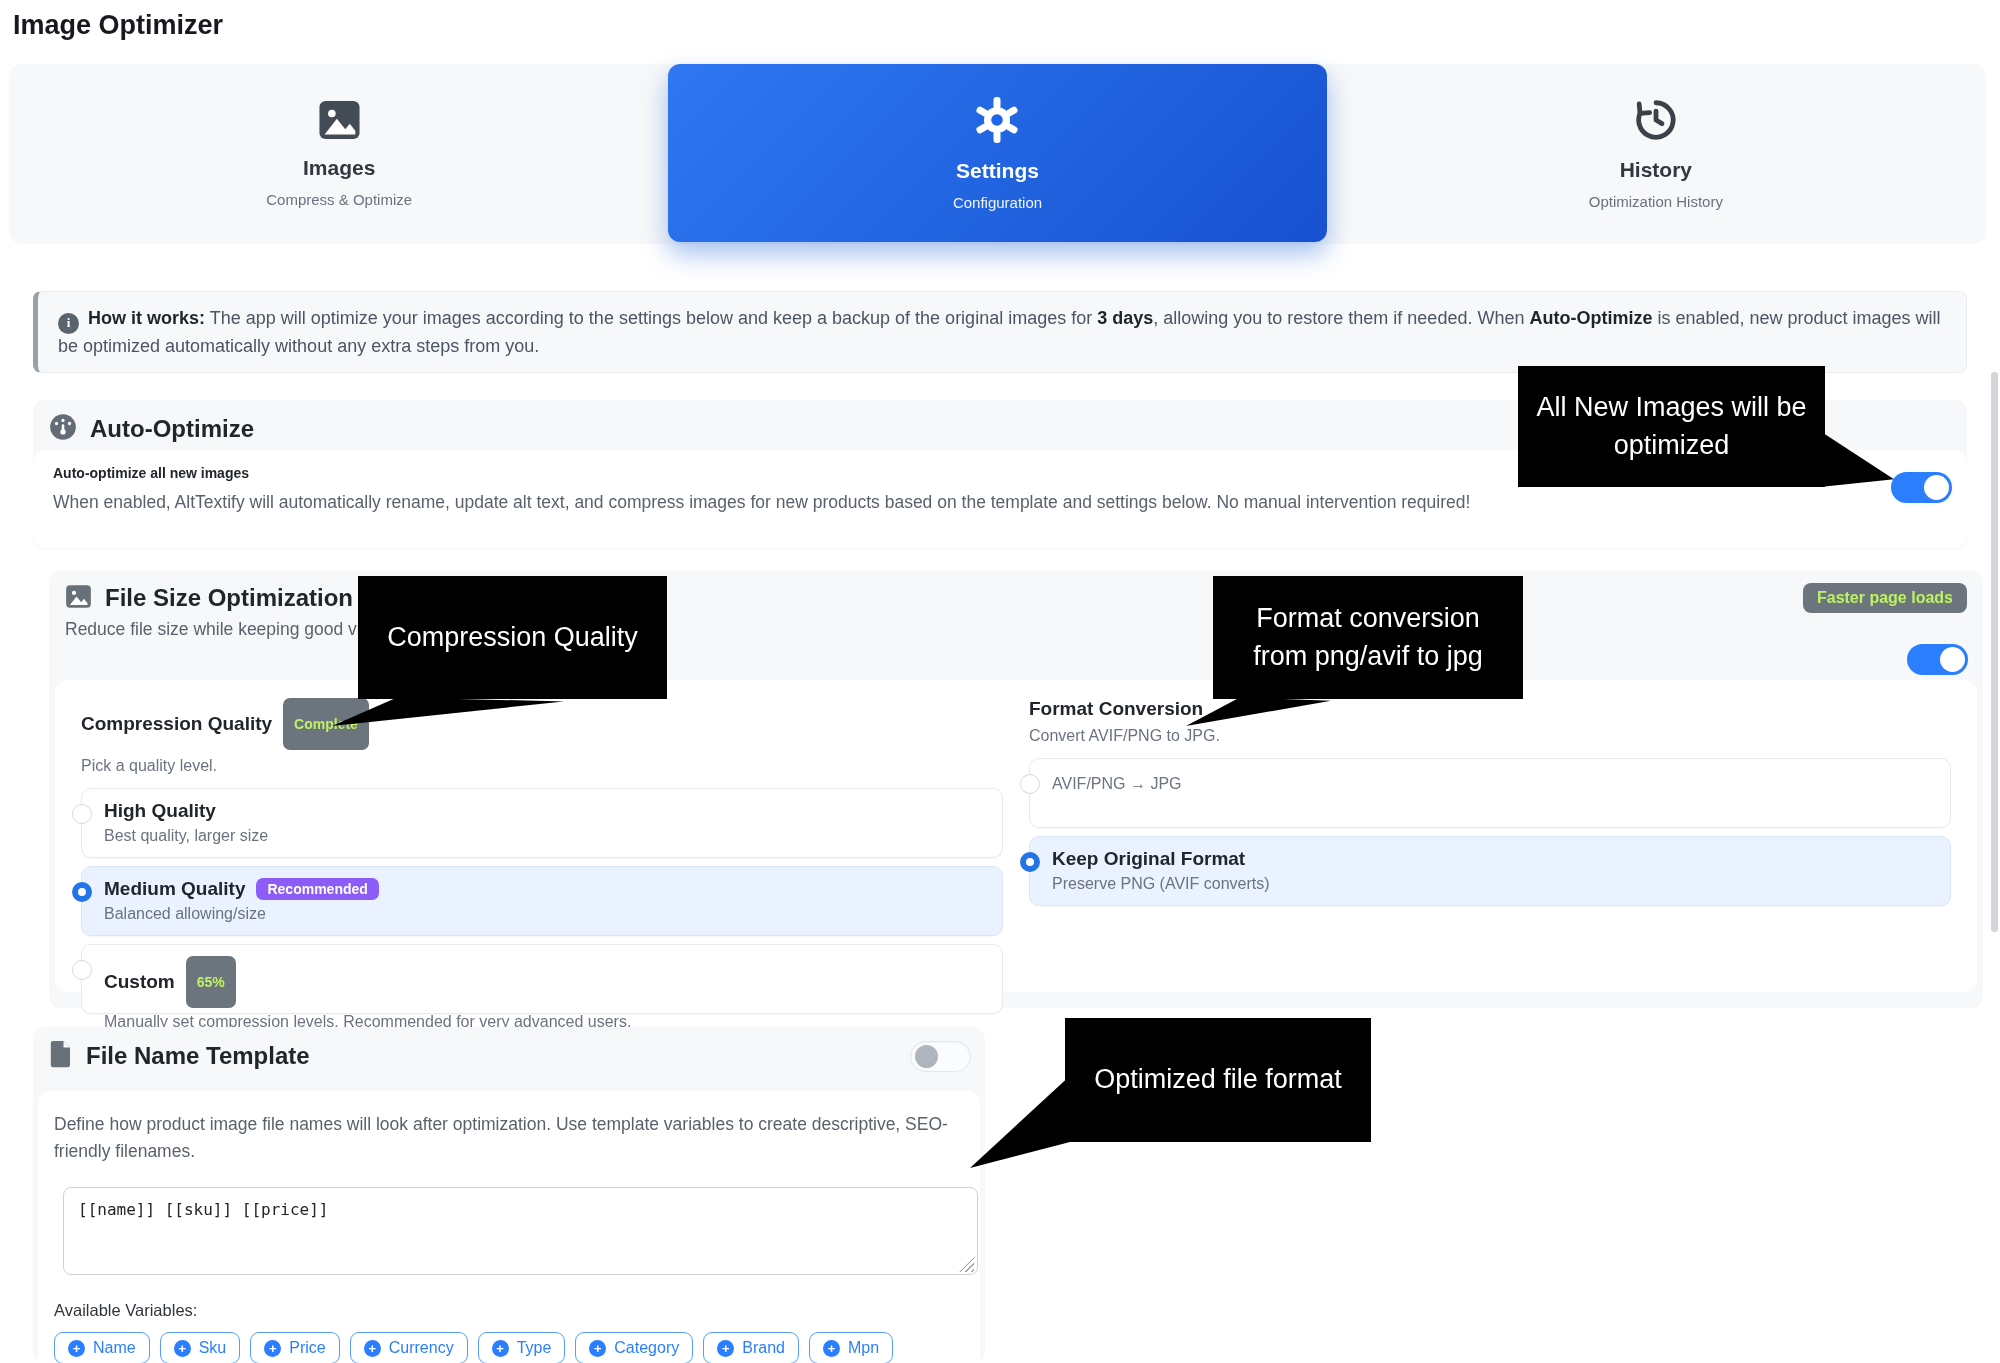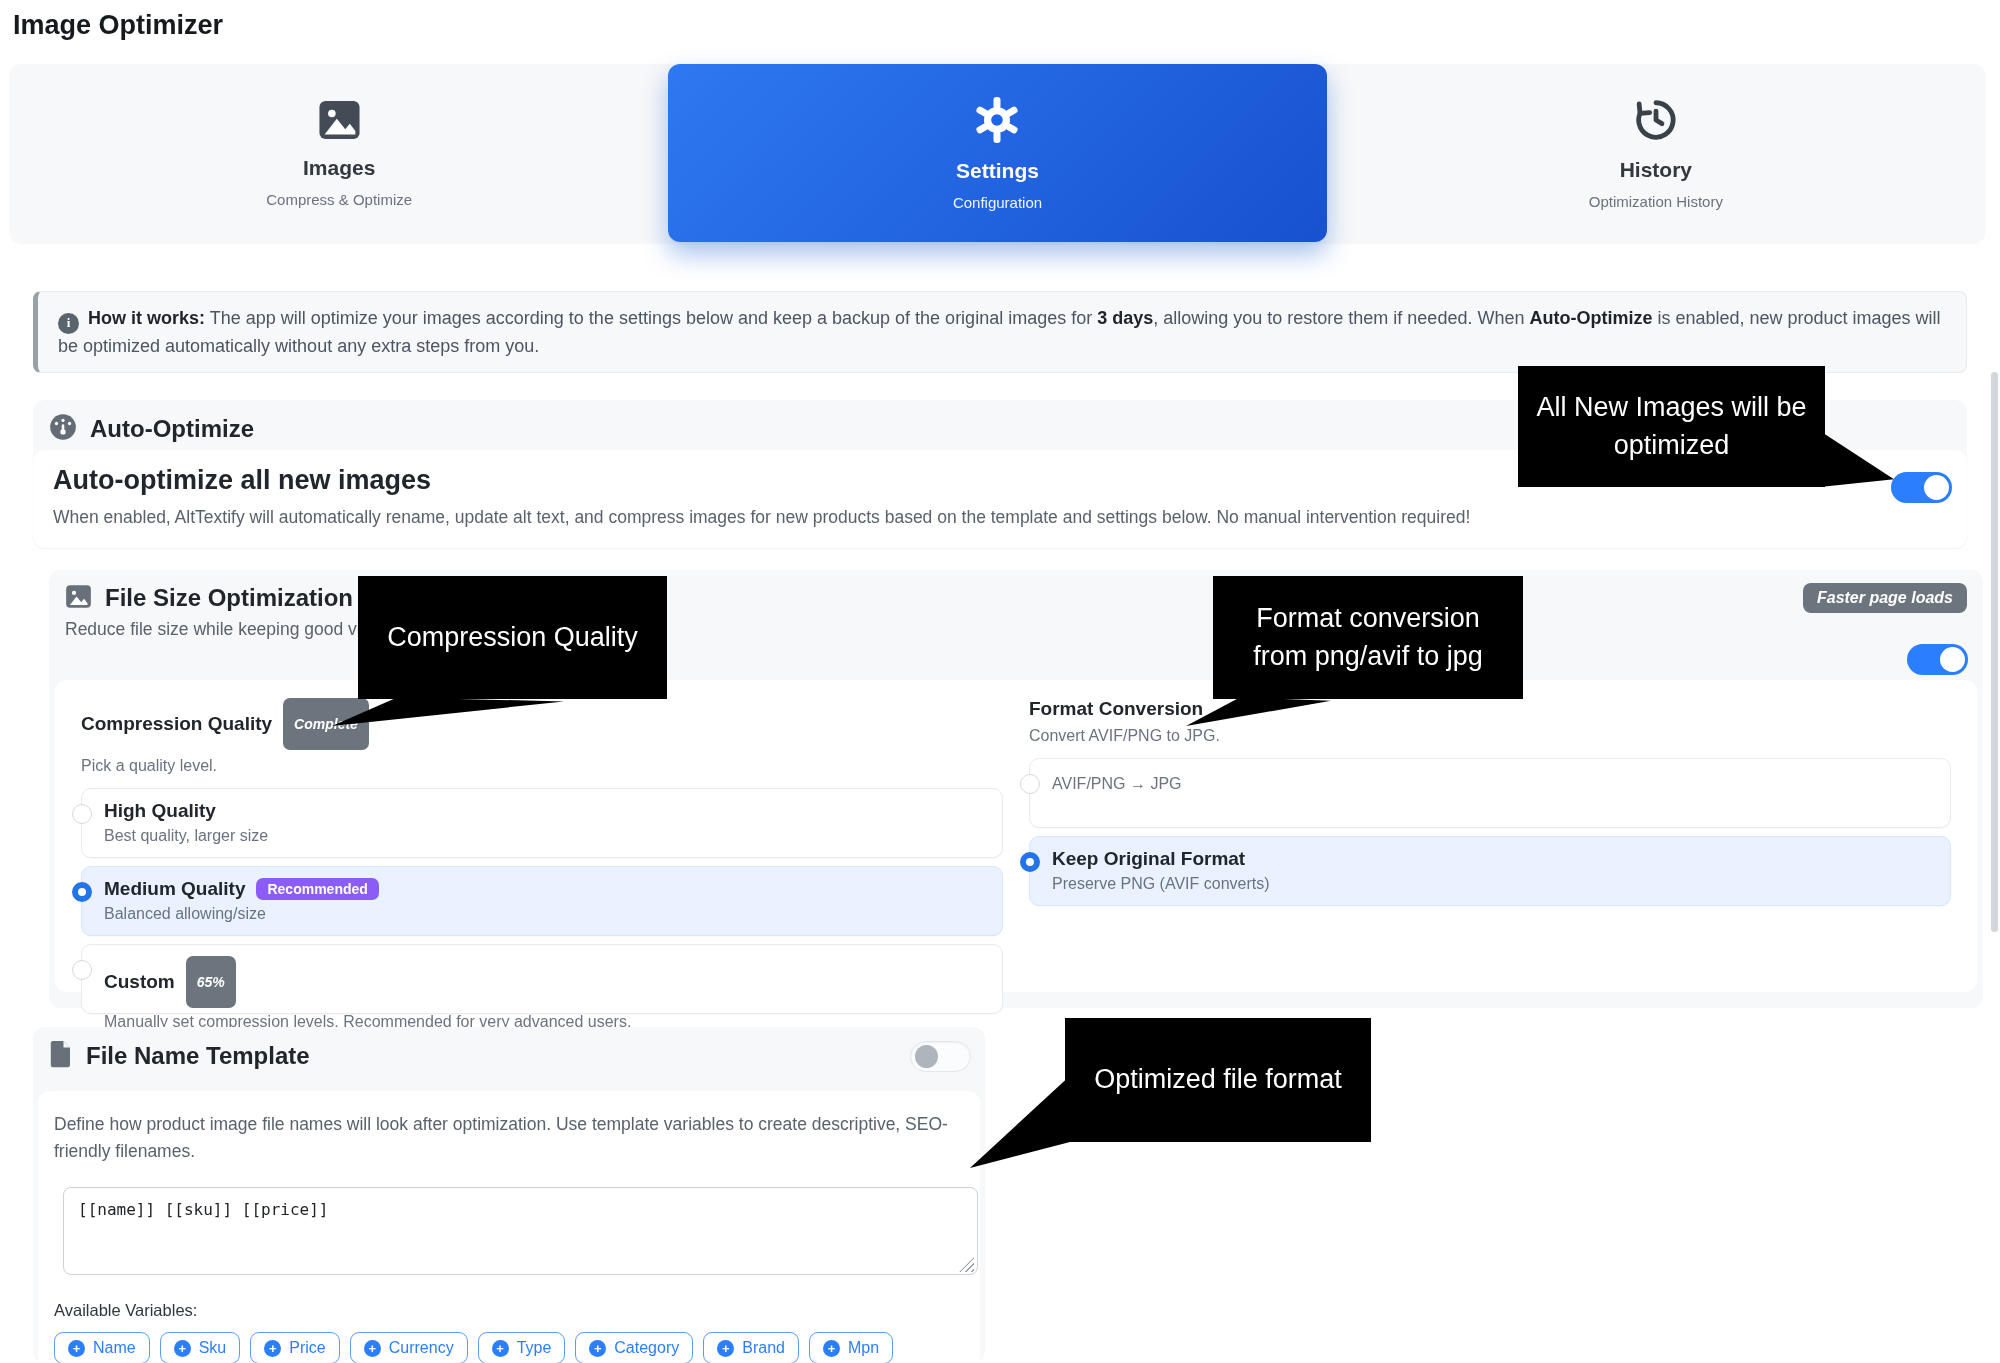--- a/index.html
+++ b/index.html
@@ -43,27 +43,27 @@
   .toggle .knob { position:absolute; border-radius:50%; }
   .toggle.on { background:#2b7fff; }
   .toggle.on .knob { right:3px; top:3px; width:25px; height:25px; background:#fff; }
   .toggle.off { background:#fbfcfd; border:1px solid #e4e7ea; box-shadow:inset 0 1px 2px rgba(0,0,0,.05); }
   .toggle.off .knob { left:4px; top:3px; width:23px; height:23px; background:#aeb5bc; }
 
   
   .auto { left:33px; top:400px; width:1934px; height:148px; }
   .auto .card { position:absolute; left:0; top:50px; width:1934px; height:98px; background:#fff;
                 border-radius:12px; box-shadow:0 1px 2px rgba(16,24,40,.05); padding:15px 20px; }
-  .card h3 { font-size:27px; font-weight:700; color:#21262c; margin-bottom:11px; }
+  .card h3 { font-size:14px; font-weight:700; color:#21262c; margin-bottom:11px; }
   .pdesc { font-size:17.5px; color:#59626c; }
   .auto .toggle { position:absolute; right:15px; top:22px; }
 
   
   .fso { left:49px; top:570px; width:1934px; height:438px; }
-  .badge-gray { background:#6c757d; color:#ffffff; font-weight:700; border-radius:8px;font-style:italic; }
+  .badge-gray { background:#6c757d; color:#bef264; font-weight:700; border-radius:8px; }
   .badge-lg { font-size:16px; padding:6px 14px; }
   .badge-sm { font-size:14px; padding:18px 11px; border-radius:7px; }
   .badge-blue { background:#8b5cf6; color:#fff; font-weight:700; font-size:14px;
                 padding:3px 11px; border-radius:7px; }
   .fso .subrow { padding:6px 16px 0 16px; }
   .fso .toggle { position:absolute; right:15px; top:74px; }
   .fso .inner { position:absolute; left:6px; right:6px; top:110px; bottom:16px; background:#ffffff;
                 border-radius:12px; padding:18px 26px; display:flex; gap:26px; }
   .col { flex:1; position:relative; }
   .clabel { font-size:19px; font-weight:700; color:#21262c; display:flex; align-items:center; gap:11px; }

